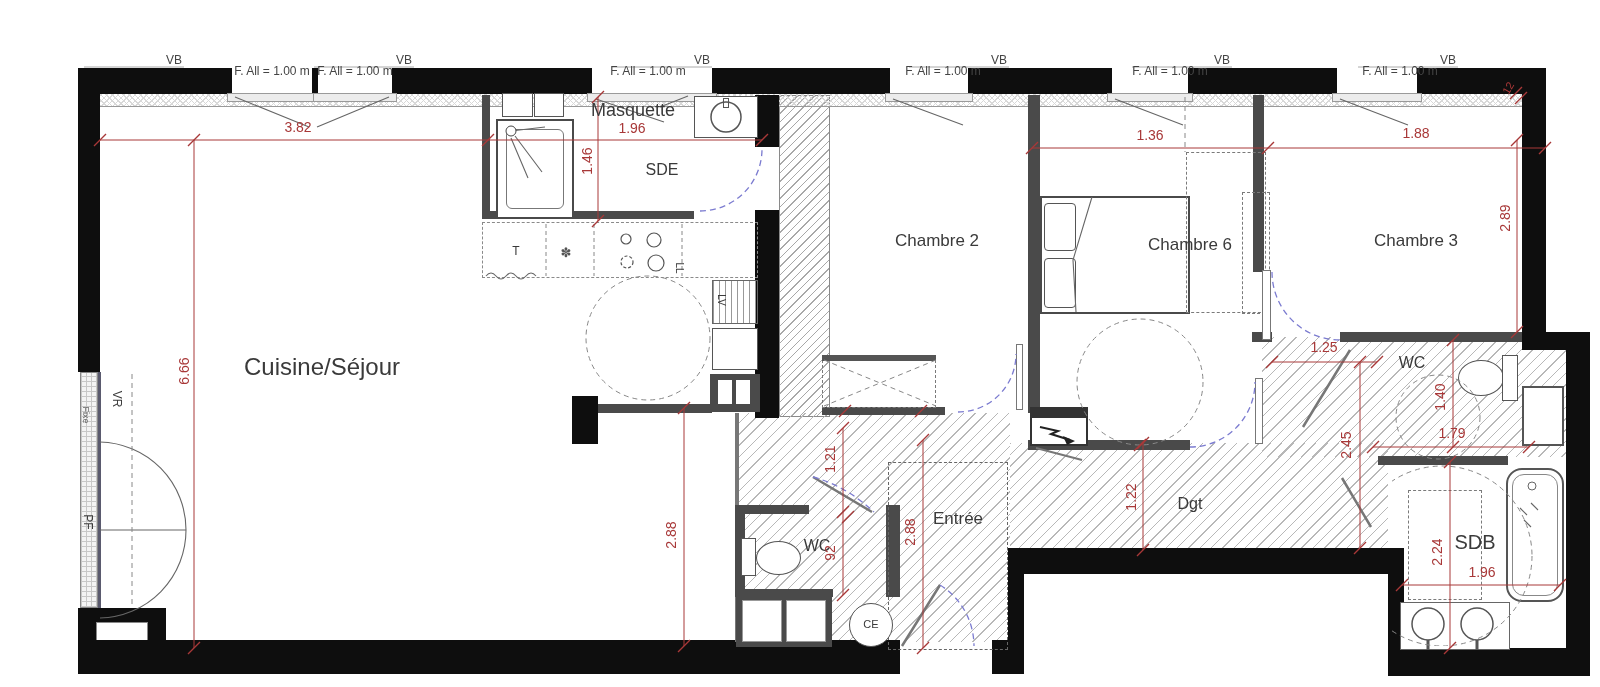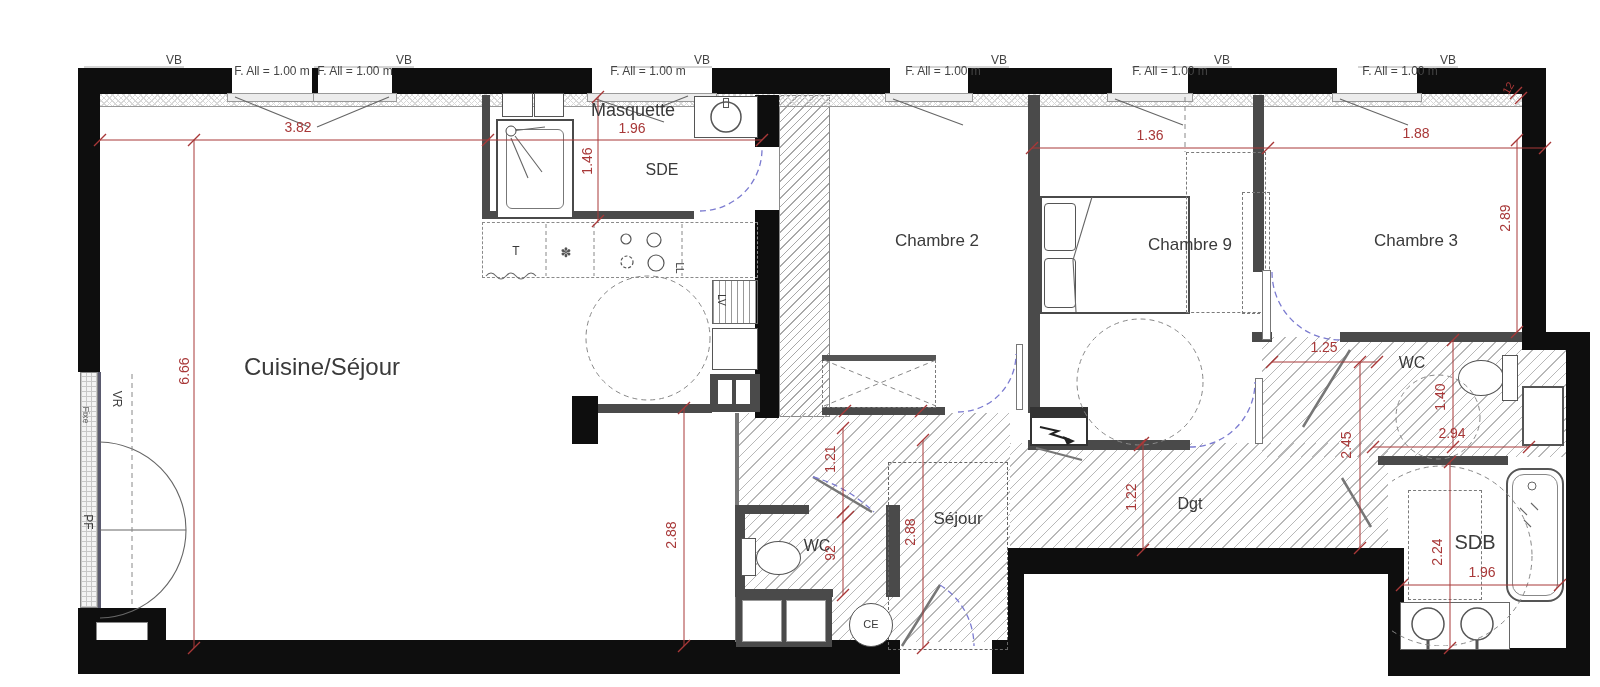--- a/index.html
+++ b/index.html
@@ -220,24 +220,24 @@
                M1444,468L1456,456 M1444,654L1456,642
                M1396,591L1408,579 M1554,591L1566,579
                M839,417L851,405 M915,417L927,405 M1134,451L1146,439
                M1510,99L1522,87 M1515,104L1527,92"></path>
     </g>
   </svg>
 
   <div class="lbl" style="left:322px;top:367px;font-size:24px">Cuisine/Séjour</div>
   <div class="lbl" style="left:662px;top:170px;font-size:16px">SDE</div>
   <div class="lbl" style="left:937px;top:241px">Chambre 2</div>
-  <div class="lbl" style="left:1190px;top:245px">Chambre 9</div>
+  <div class="lbl" style="left:1190px;top:245px">Chambre 6</div>
   <div class="lbl" style="left:1416px;top:241px">Chambre 3</div>
   <div class="lbl" style="left:817px;top:546px;font-size:16px">WC</div>
-  <div class="lbl" style="left:958px;top:519px">Séjour</div>
+  <div class="lbl" style="left:958px;top:519px">Entrée</div>
   <div class="lbl" style="left:1190px;top:504px;font-size:16px">Dgt</div>
   <div class="lbl" style="left:1412px;top:363px;font-size:16px">WC</div>
   <div class="lbl" style="left:1475px;top:542px;font-size:20px">SDB</div>
 
   <div class="lbl" style="left:633px;top:110px;font-size:18px">Masquette</div>
   <div class="lbl" style="left:871px;top:624px;font-size:11px">CE</div>
   <div class="lbl" style="left:516px;top:251px;font-size:12px">T</div>
   <div class="lbl" style="left:566px;top:252px;font-size:13px;color:#555">✽</div>
   <div class="lbl rot90" style="left:679px;top:268px;font-size:10px">LL</div>
   <div class="lbl rot90" style="left:721px;top:300px;font-size:10px">LV</div>
@@ -265,19 +265,19 @@
   <div class="dim" style="left:1150px;top:135px">1.36</div>
   <div class="dim" style="left:1416px;top:133px">1.88</div>
   <div class="dim rot" style="left:1505px;top:218px">2.89</div>
   <div class="dim rot" style="left:671px;top:535px">2.88</div>
   <div class="dim rot" style="left:830px;top:459px">1.21</div>
   <div class="dim rot" style="left:830px;top:553px">92</div>
   <div class="dim rot" style="left:910px;top:532px">2.88</div>
   <div class="dim rot" style="left:1131px;top:497px">1.22</div>
   <div class="dim" style="left:1324px;top:347px">1.25</div>
   <div class="dim rot" style="left:1440px;top:397px">1.40</div>
-  <div class="dim" style="left:1452px;top:433px">2.94</div>
+  <div class="dim" style="left:1452px;top:433px">1.79</div>
   <div class="dim rot" style="left:1346px;top:445px">2.45</div>
   <div class="dim rot" style="left:1437px;top:552px">2.24</div>
   <div class="dim" style="left:1482px;top:572px">1.96</div>
   <div class="dim" style="left:1508px;top:88px;transform:translate(-50%,-50%) rotate(-60deg);font-size:11px">12</div>
 
 </div>
 
 </body></html>

